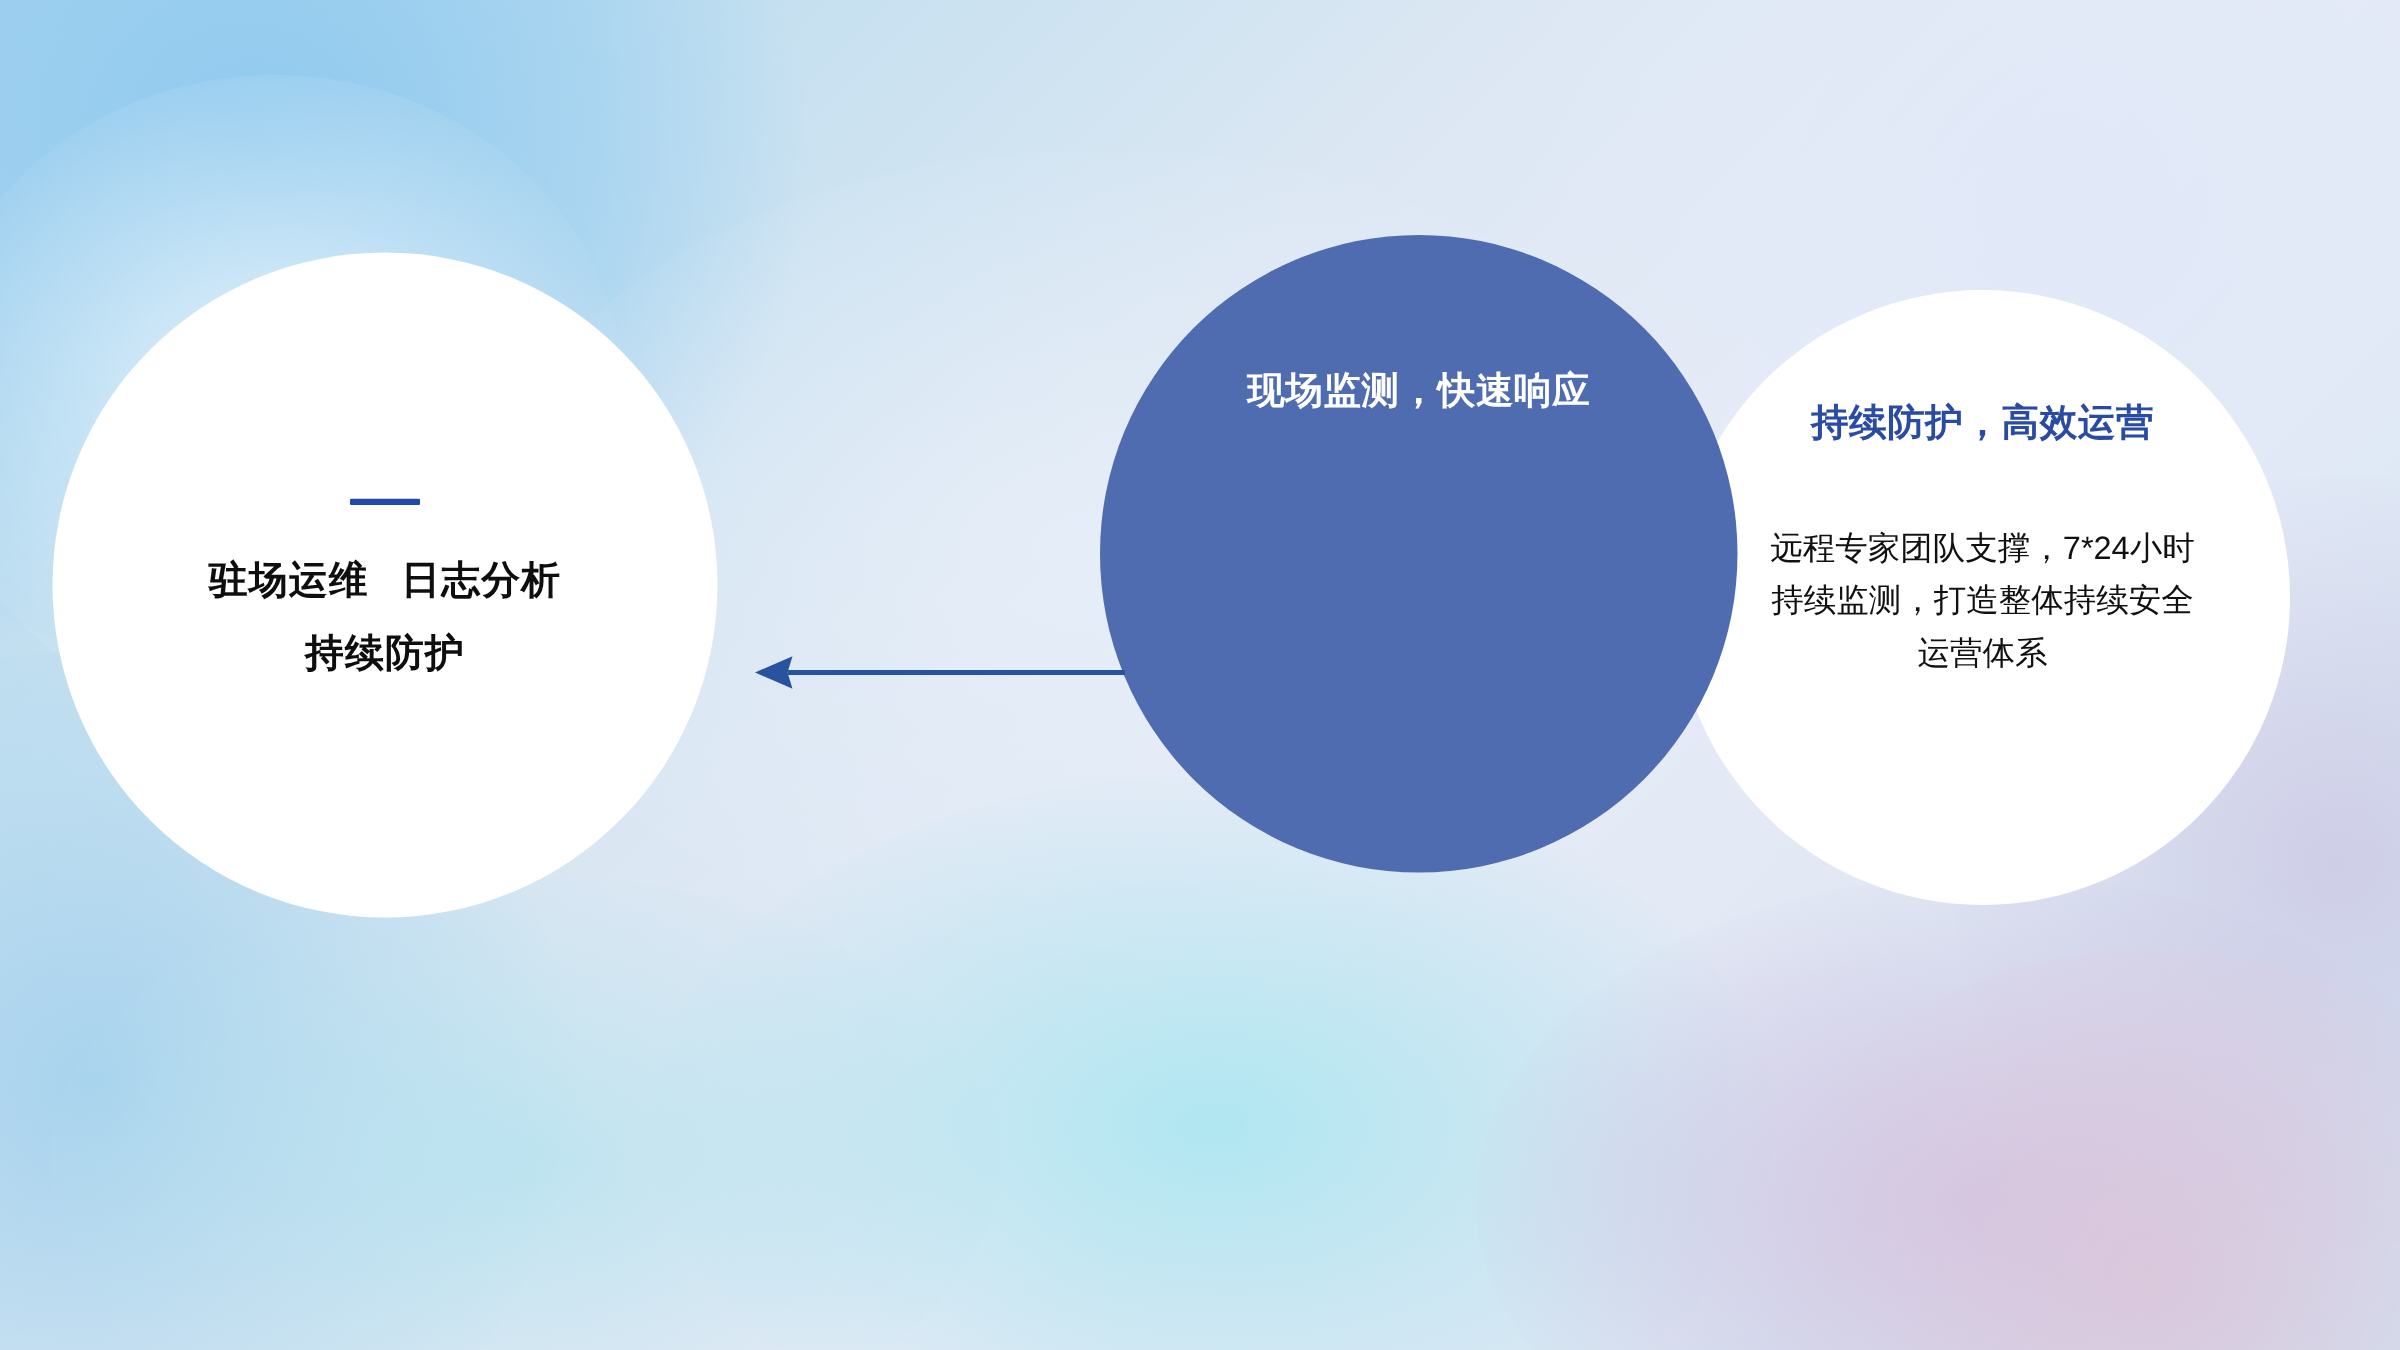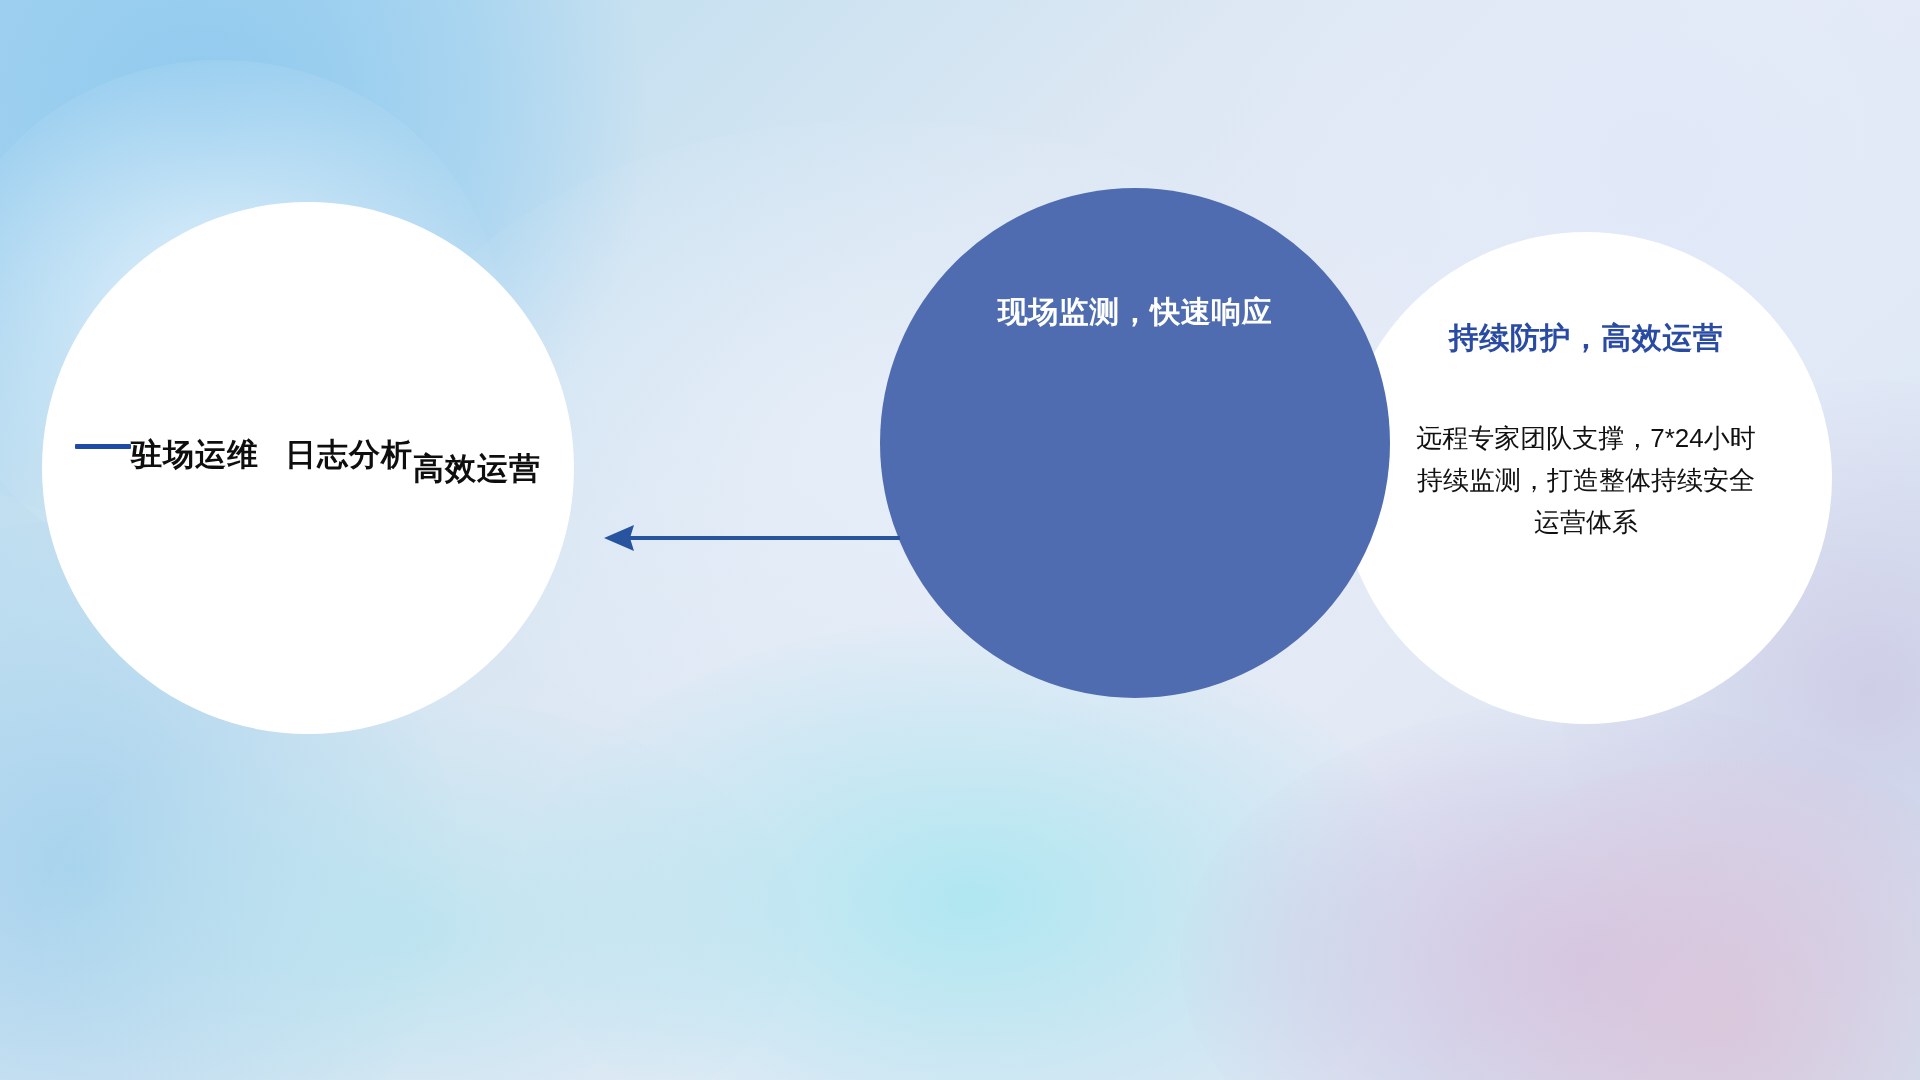--- a/index.html
+++ b/index.html
@@ -87,21 +87,21 @@
   }
 
   
   #circle-left {
     left: 42px;
     top: 202px;
     width: 532px;
     height: 532px;
     background: #ffffff;
     display: flex;
-    flex-direction: row;
+    flex-direction: column;
     align-items: center;
     justify-content: center;
     z-index: 4;
   }
   #circle-left .accent-rule {
     width: 56px;
     height: 5px;
     background: #1f4aa8;
     border-radius: 1px;
     margin-bottom: 44px;
@@ -207,21 +207,21 @@
 
   <div class="circle" id="circle-left">
     <div class="accent-rule"></div>
 
     <p class="left-line">
       <span>驻场运维</span><span class="gap"></span><span>日志分析</span>
     </p>
 
 
     <p class="left-line">
-      <span>高效运营</span>
+      <span>持续防护</span>
     </p>
   </div>
 
   <div id="connector-arrow">
     <svg width="300" height="44" viewBox="0 0 300 44">
       <line x1="30" y1="22" x2="300" y2="22" stroke="#27539f" stroke-width="4"></line>
       <polygon points="4,22 34,9 30,22 34,35" fill="#27539f"></polygon>
     </svg>
   </div>
 

